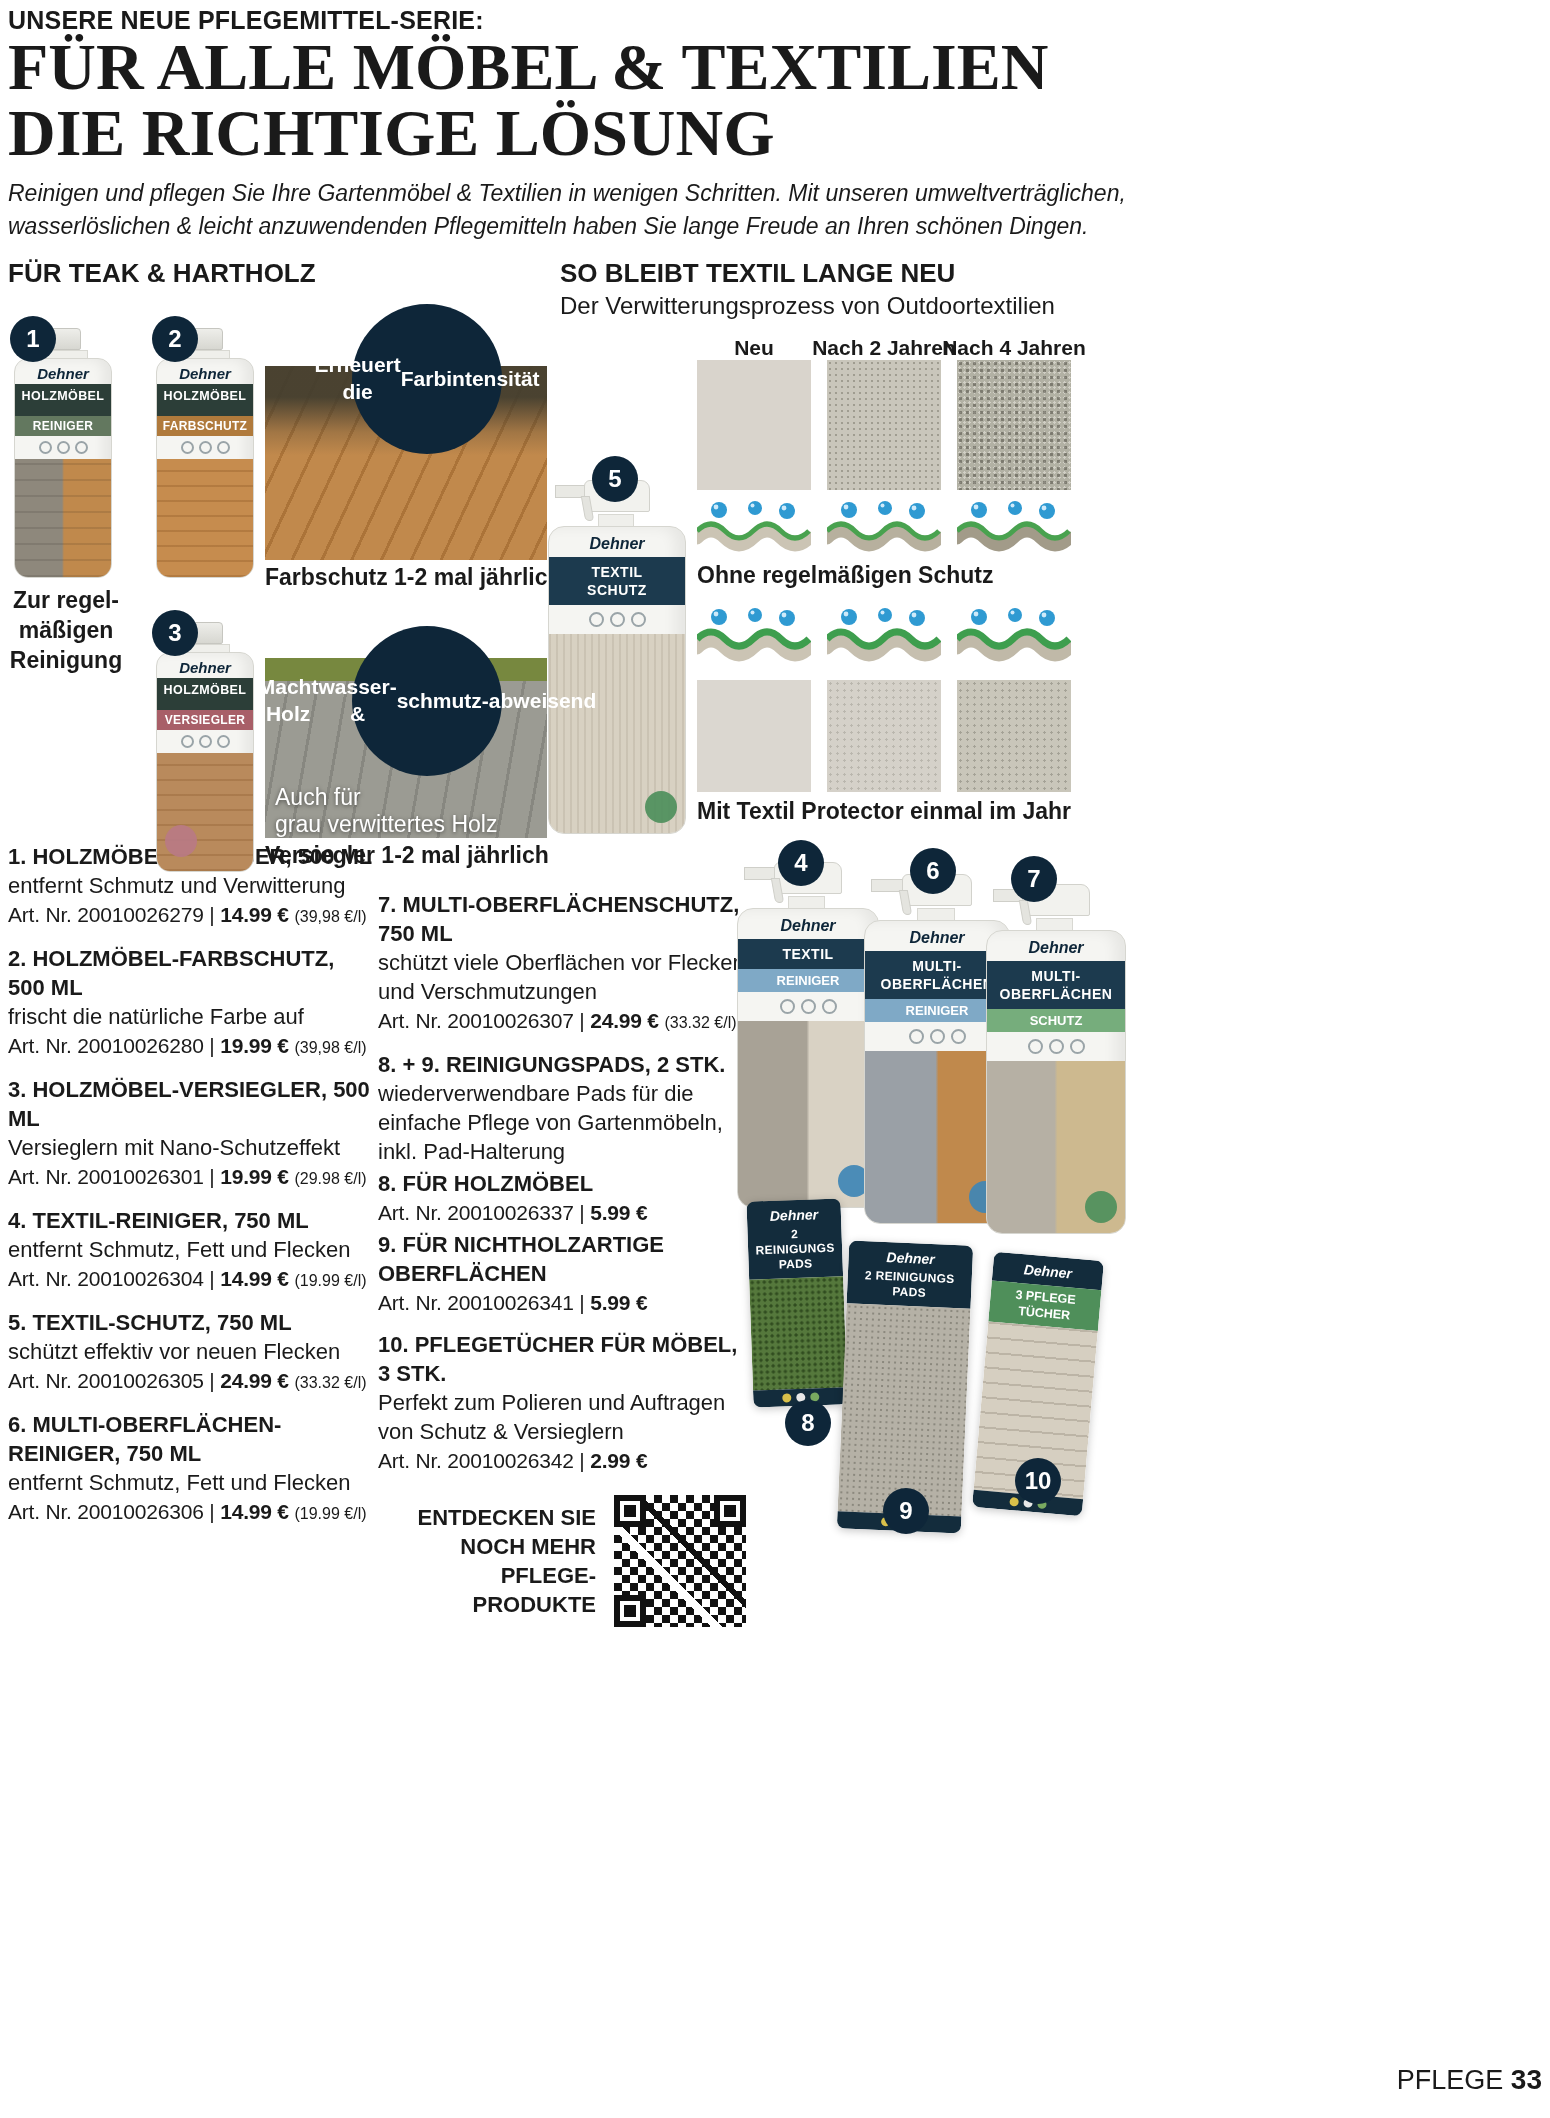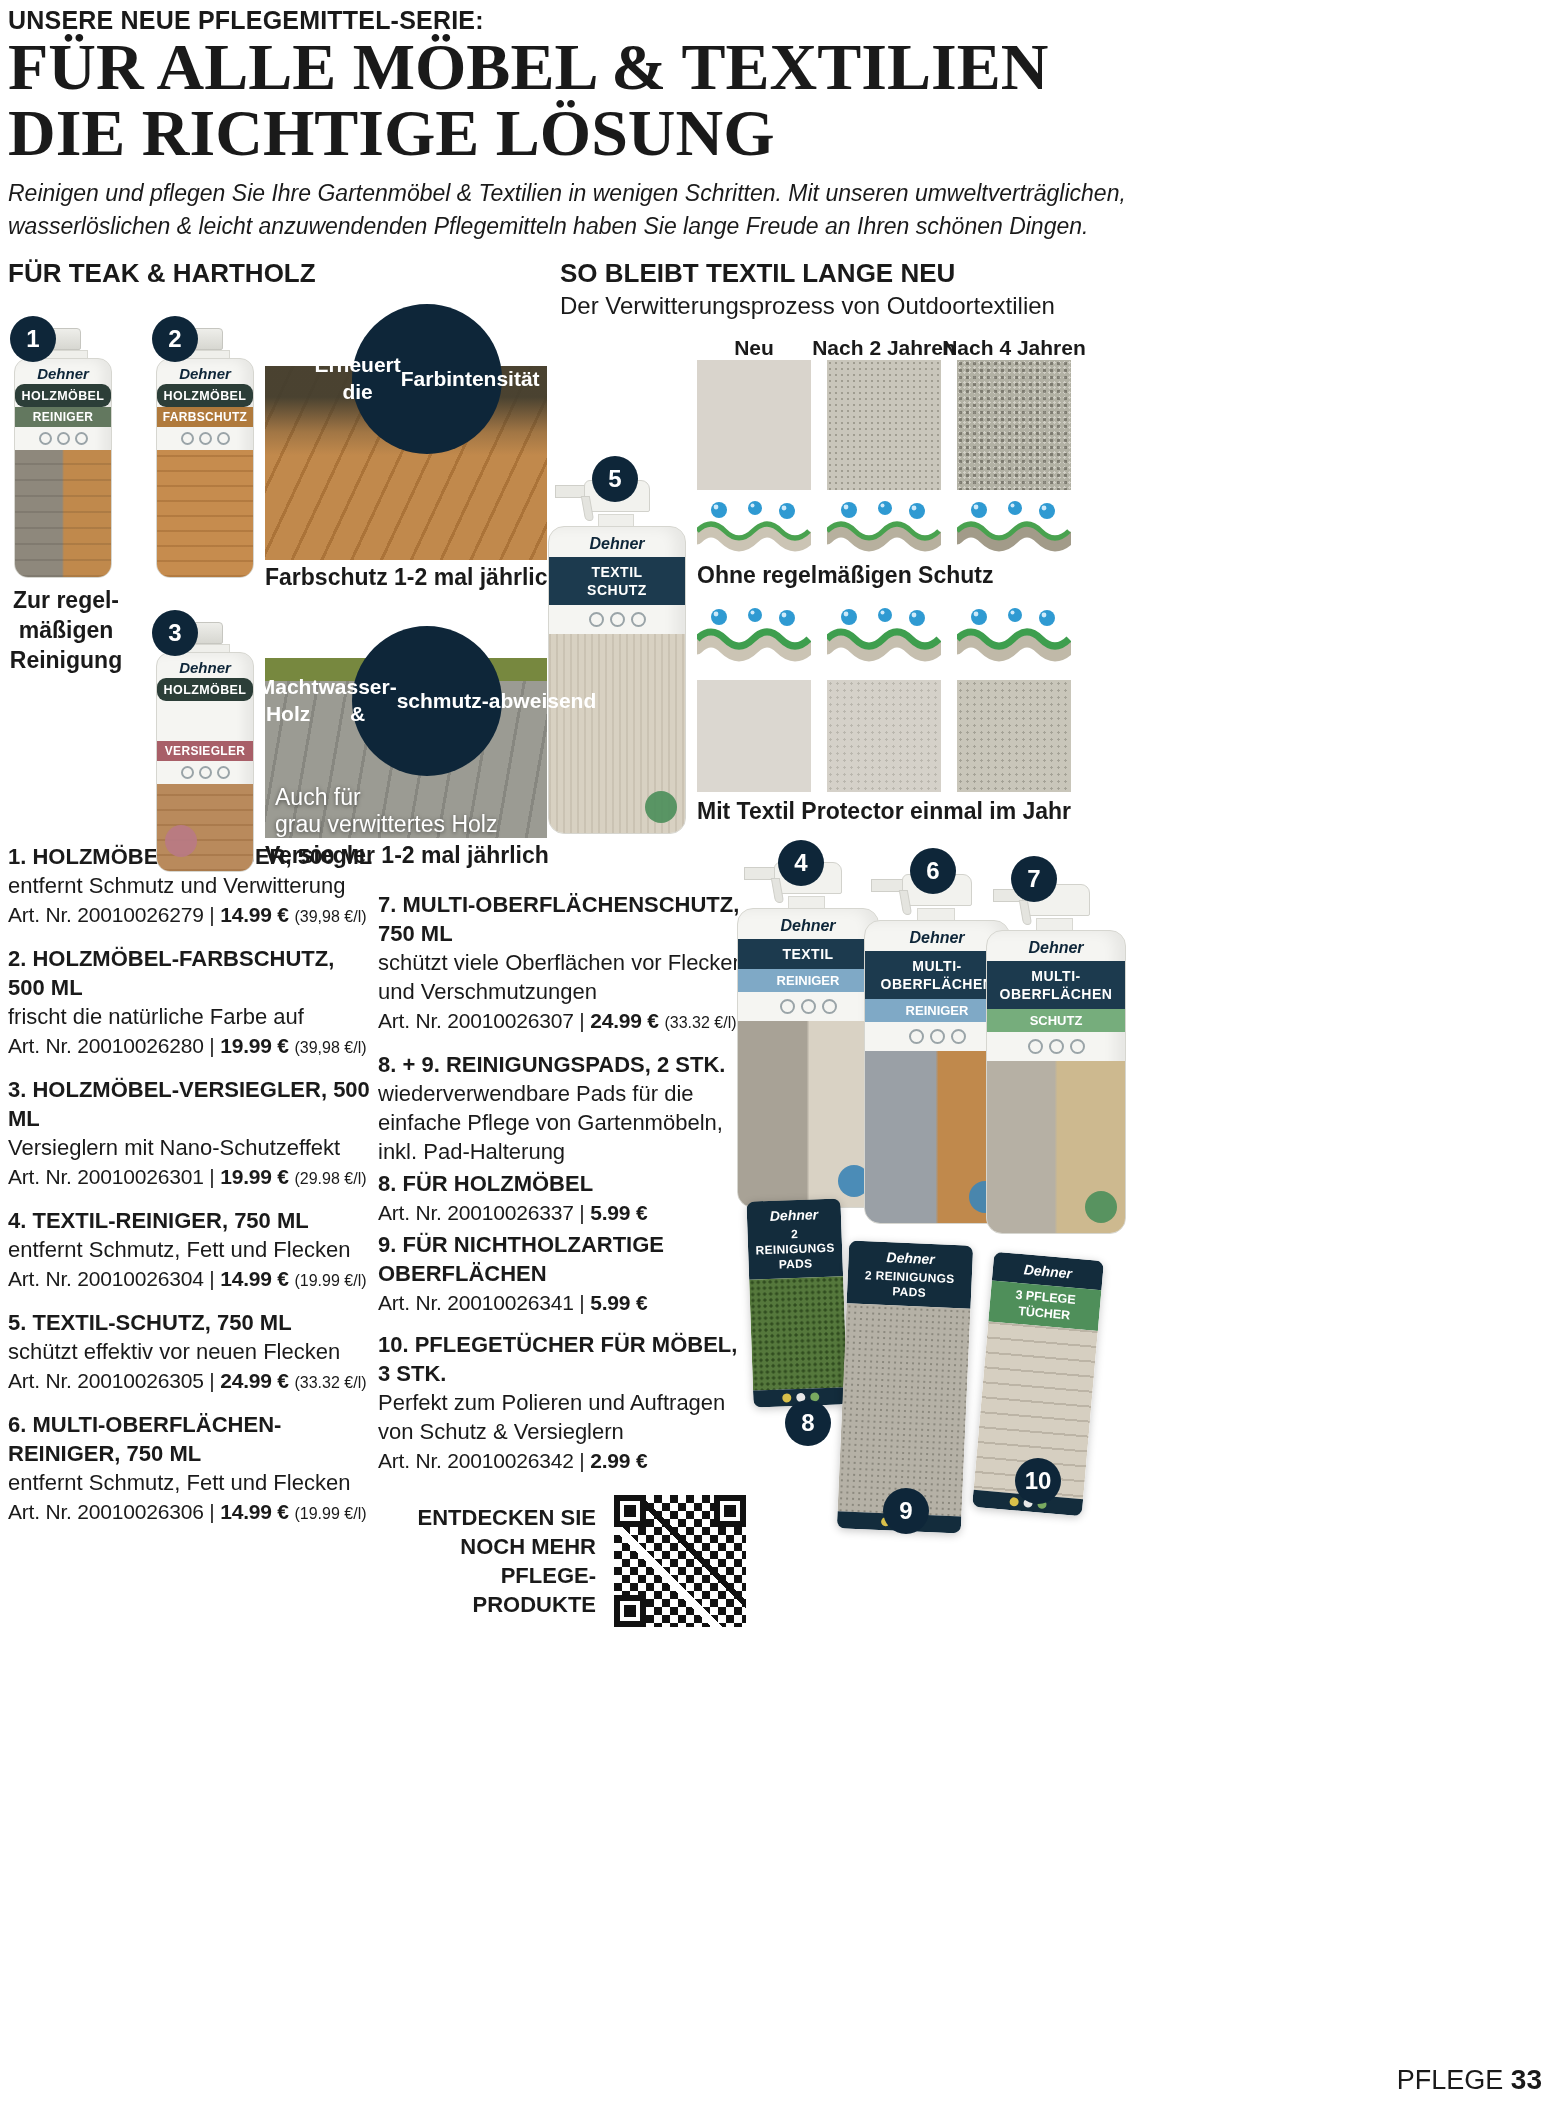--- a/index.html
+++ b/index.html
@@ -23,24 +23,24 @@
                   font-weight:bold; font-size:21px; line-height:1.28; z-index:5; }
 
   
   .bottle { position:absolute; z-index:2; }
   .b-cap { width:36px; height:22px; margin:0 auto; background:linear-gradient(#eeeeea,#d7d7d1);
            border:1px solid #c6c6c0; border-radius:4px 4px 2px 2px; }
   .b-neck { width:50px; height:8px; margin:0 auto; background:#efefeb; border:1px solid #d8d8d2; border-bottom:none; }
   .b-body { width:100%; height:220px; background:#f5f5f2; border:1px solid #d6d6d0; border-radius:14px; overflow:hidden;
             display:flex; flex-direction:column; box-shadow:inset -8px 0 12px rgba(0,0,0,.06); }
   .b-brand { text-align:center; font-style:italic; font-weight:bold; font-size:15px; color:#0e2639; padding:6px 0 2px; }
-  .b-band { background:#2c3e38; color:#fff; text-align:center; font-weight:bold; font-size:12.5px; letter-spacing:.4px; padding:5px 2px 4px;border-radius:9px; }
+  .b-band { background:#2c3e38; color:#fff; text-align:center; font-weight:bold; font-size:12.5px; letter-spacing:.4px; padding:5px 2px 13px; }
   .b-stripe { text-align:center; color:#fff; font-weight:bold; font-size:12px; letter-spacing:.3px; padding:3px 2px; }
   .b-stripe:empty { display:none; }
-  .st-rein { background:#63785f; } .st-farb { background:#b07a3c; } .st-vers { background:#a85f68;margin-top:40px; }
+  .st-rein { background:#63785f; } .st-farb { background:#b07a3c; } .st-vers { background:#a85f68; }
   .st-blue { background:#7fa9c6; } .st-green { background:#76ad7c; }
   .b-icons { display:flex; justify-content:center; gap:5px; padding:5px 0; }
   .b-icons i { width:13px; height:13px; border:2px solid #9aa4a8; border-radius:50%; }
   .b-img { flex:1; position:relative; }
   .img-split-wood { background:
       repeating-linear-gradient(0deg, rgba(0,0,0,.10) 0 2px, transparent 2px 16px),
       linear-gradient(90deg,#8e887c 0 49%, #c0894c 51%); }
   .img-wood-warm { background:
       repeating-linear-gradient(0deg, rgba(110,60,15,.22) 0 2px, transparent 2px 15px), #c68c4e; }
   .img-wood-seal { background:

